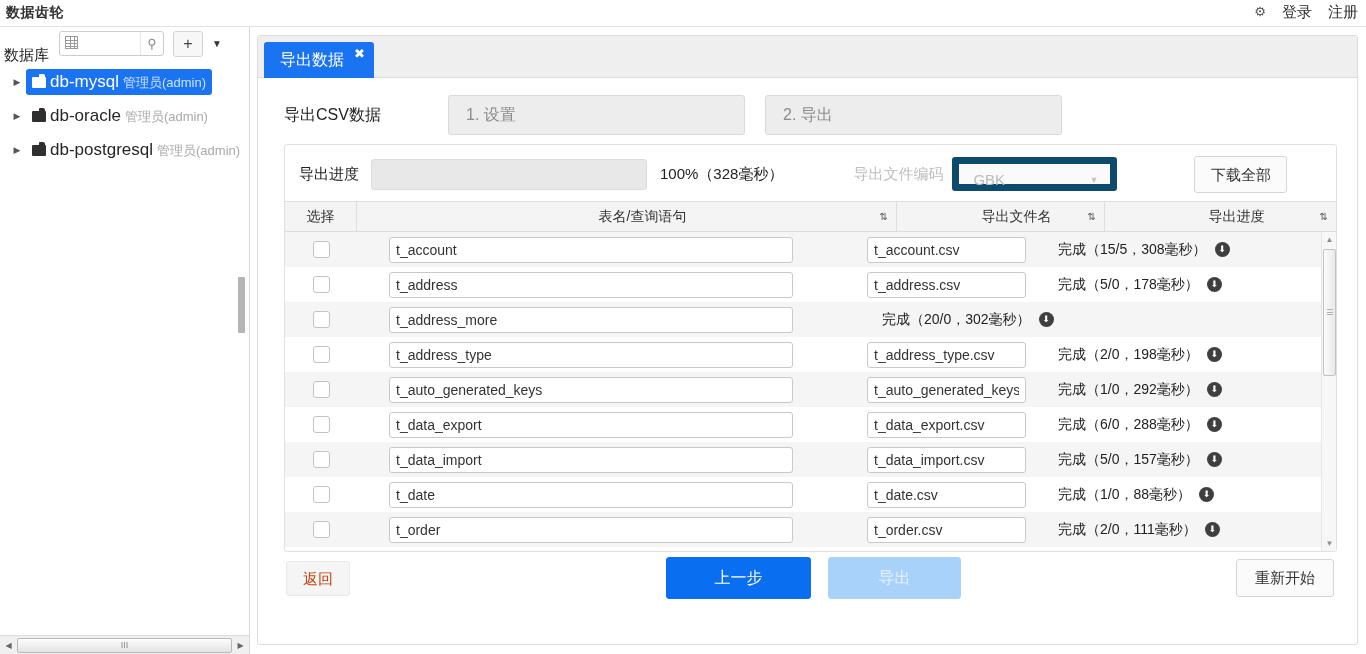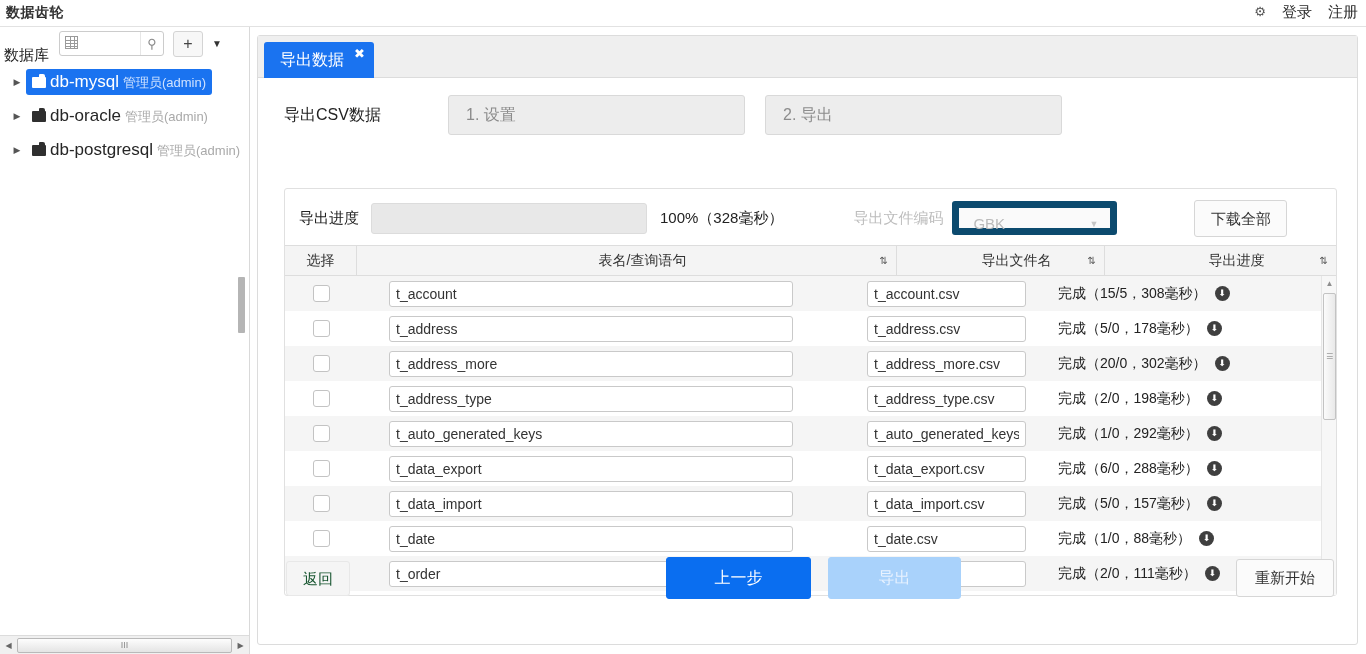--- a/index.html
+++ b/index.html
@@ -170,21 +170,21 @@
   .step-title { width: 190px; padding-left: 26px; font-size: 16px; color: #222; }
   .step-btn {
     width: 297px; height: 40px; margin-right: 20px;
     background: #ededed; border: 1px solid #d9d9d9; border-radius: 3px;
     color: #8c8c8c; font-size: 16px; line-height: 38px; padding-left: 17px;
     cursor: pointer;
   }
 
   .content-box {
     position: absolute; left: 26px; top: 65px; width: 1053px; height: 408px;
-    border: 1px solid #e0e0e0; border-radius: 3px; background: #ffffff; margin-top: 44px;
+    border: 1px solid #e0e0e0; border-radius: 3px; background: #ffffff;
   }
 
   .prog-row {
     position: absolute; left: 0; top: 0; width: 1051px; height: 58px;
     display: flex; align-items: center; padding-left: 14px;
   }
   .prog-label { font-size: 15px; color: #222; margin-right: 12px; }
   .prog-bar {
     width: 276px; height: 31px;
     background: #e8e8e8; border: 1px solid #dcdcdc; border-radius: 3px;
@@ -275,21 +275,21 @@
   
   .footer {
     position: absolute; left: 0; top: 482px; width: 1099px; height: 70px;
   }
   .btn {
     position: absolute; border-radius: 3px; cursor: pointer;
     font-size: 15px; text-align: center;
   }
   .btn-back {
     left: 28px; top: 0; width: 64px; height: 35px;
-    background: #f5f5f5; border: 1px solid #e8e8e8; color: #14532d; line-height: 33px;
+    background: #f5f5f5; border: 1px solid #e8e8e8; color: #c2410c; line-height: 33px;
   }
   .btn-prev {
     left: 408px; top: -4px; width: 145px; height: 42px;
     background: #0a6ef0; border: 1px solid #0a6ef0; color: #ffffff;
     font-size: 16px; line-height: 40px;
   }
   .btn-export {
     left: 570px; top: -4px; width: 133px; height: 42px;
     background: #a9d2fb; border: 1px solid #a9d2fb; color: #e8f2ff;
     font-size: 16px; line-height: 40px;
@@ -445,23 +445,20 @@
                   <span class="dl-ic">⬇</span>
                 </div>
               </div>
               <div class="tr alt">
                 <div class="cell c-sel">
                   <span class="chk"></span>
                 </div>
                 <div class="cell c-tab">
                   <input class="tin name" value="t_address_more" style="">
                 </div>
-                <div class="cell c-fn">
-                  <input class="tin file" value="t_address_more.csv" style="">
-                </div>
                 <div class="cell c-pg">
                   <span>完成（20/0，302毫秒）</span>
                   <span class="dl-ic">⬇</span>
                 </div>
               </div>
               <div class="tr">
                 <div class="cell c-sel">
                   <span class="chk"></span>
                 </div>
                 <div class="cell c-tab">

